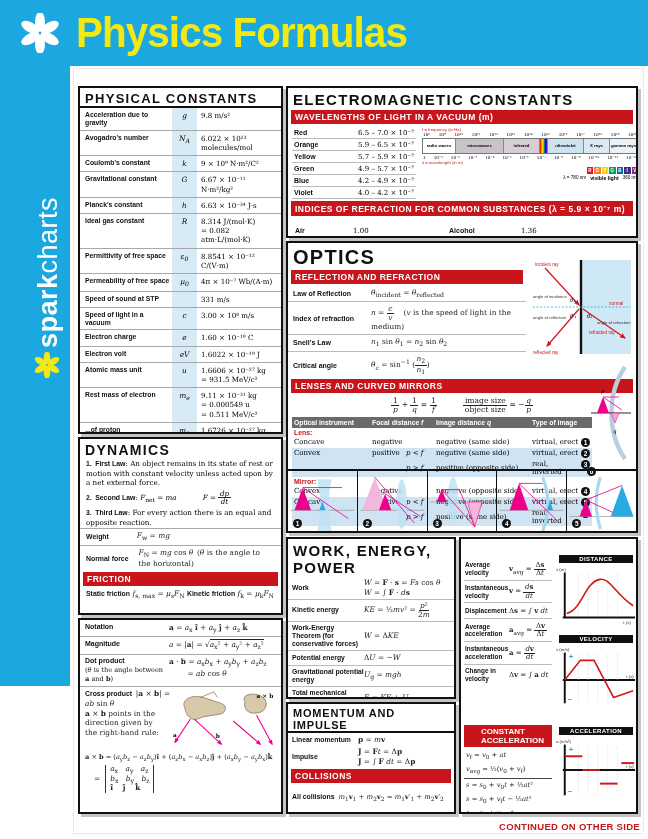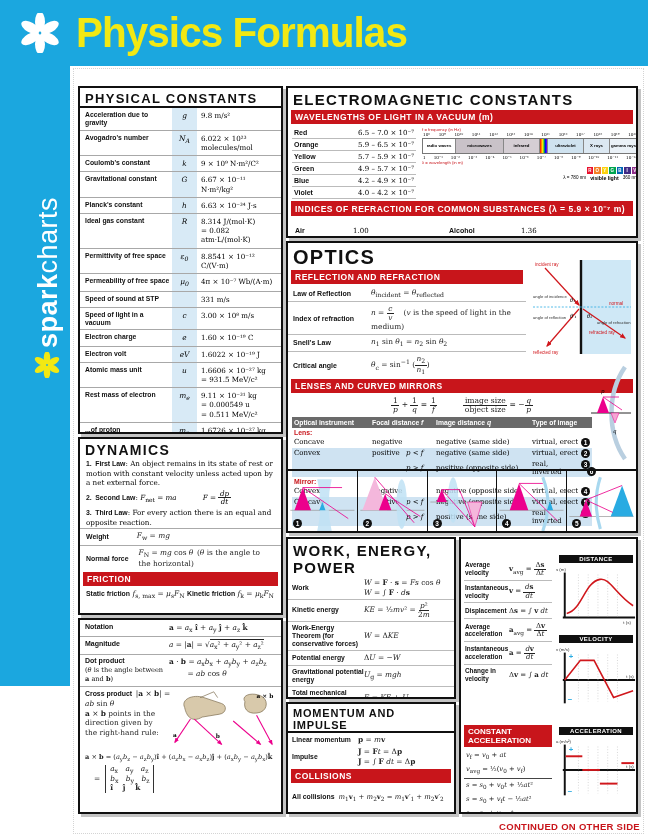--- a/index.html
+++ b/index.html
@@ -122,21 +122,21 @@
 .kin{left:459px;top:537px;width:179px;height:277px}
 .kin .pt{font-size:12.5px}
 .kinleft{position:absolute;left:3px;top:19px;width:88px}
 .krow{display:flex;border-bottom:.8px solid #bbb;padding:2.5px 1px;align-items:center}
 .kl{width:44px;font-weight:bold;font-size:6.4px;line-height:1.2;flex:none;color:#101010}
 .kf{flex:1;font-size:7px}
 .kinright{position:absolute;left:94px;top:16px;width:82px}
 .graph{position:absolute;left:0;width:82px}
 .gt{background:#101010;color:#fff;font-weight:bold;font-size:6px;letter-spacing:.4px;text-align:center;padding:1px 0;margin:0 4px 1px}
 .ca{position:absolute;left:3px;top:186px;width:88px}
-.carb{background:#C8151B;color:#fff;font-weight:bold;font-size:8px;line-height:1.15;padding:2px 4px;margin-bottom:2px}
+.carb{background:#C8151B;color:#fff;font-weight:bold;font-size:8px;line-height:1.15;padding:2px 17px;margin-bottom:2px}
 .caf{font-size:6.8px;padding:1.5px 2px}
 .casep{border-top:1px solid #444;margin:1px 0}
 </style>
 </head>
 <body>
 
 <div id="page">
 
   <div class="cyan-top">
     <svg class="logo-ast" width="40" height="40" viewBox="-10 -10 20 20">

